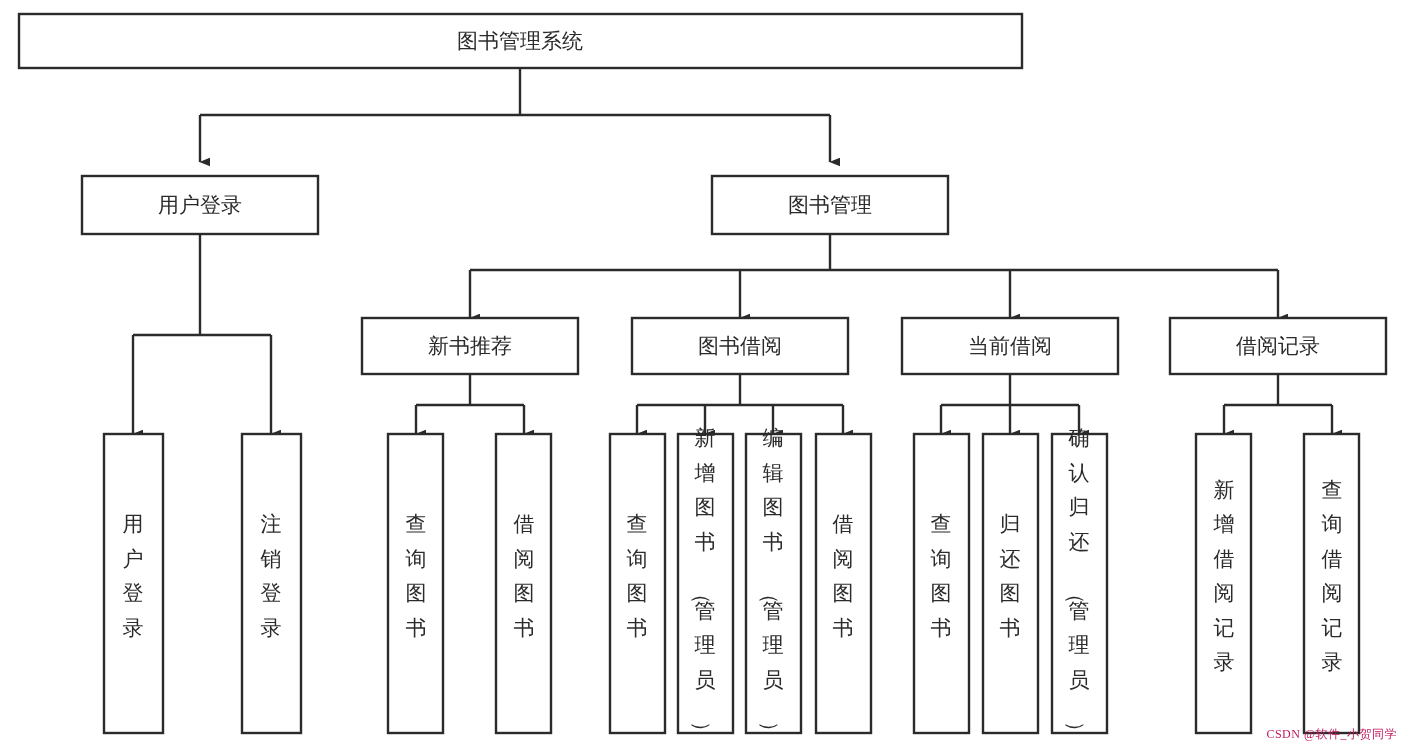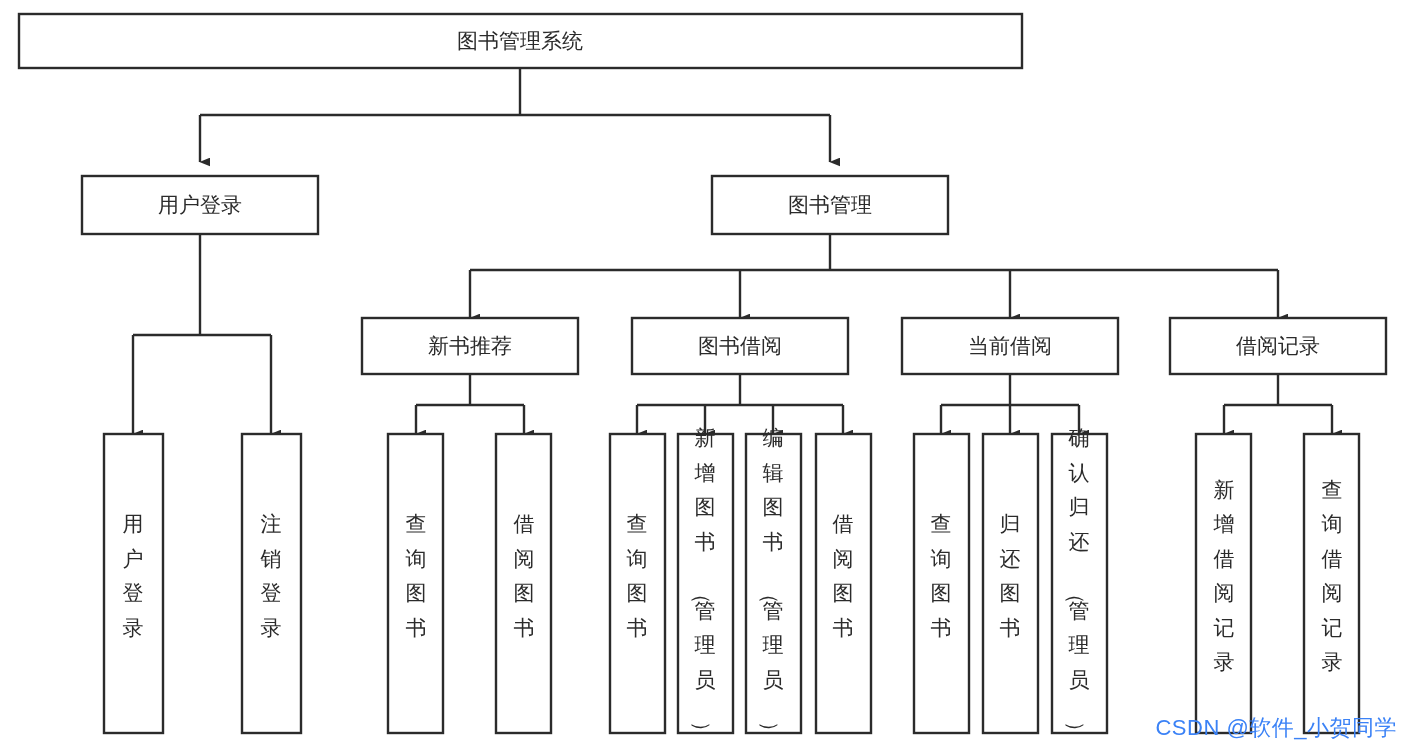--- a/index.html
+++ b/index.html
@@ -51,23 +51,23 @@
   .node-label-v {
     font-family: "DejaVu Sans", "Liberation Sans", sans-serif;
     font-size: 21px;
     fill: #2b2b2b;
     text-anchor: middle;
   }
   .watermark {
     position: absolute;
     right: 8px;
     bottom: 4px;
-    font-family: Liberation Sans, sans-serif;
-    font-size: 22px;
-    color: #3b82f6;
+    font-family: Liberation Serif, serif;
+    font-size: 12px;
+    color: #be185d;
     letter-spacing: 0.5px;
     white-space: nowrap;
     user-select: none;
   }
 </style>
 </head>
 <body>
 
 <div id="diagram-root">
 

